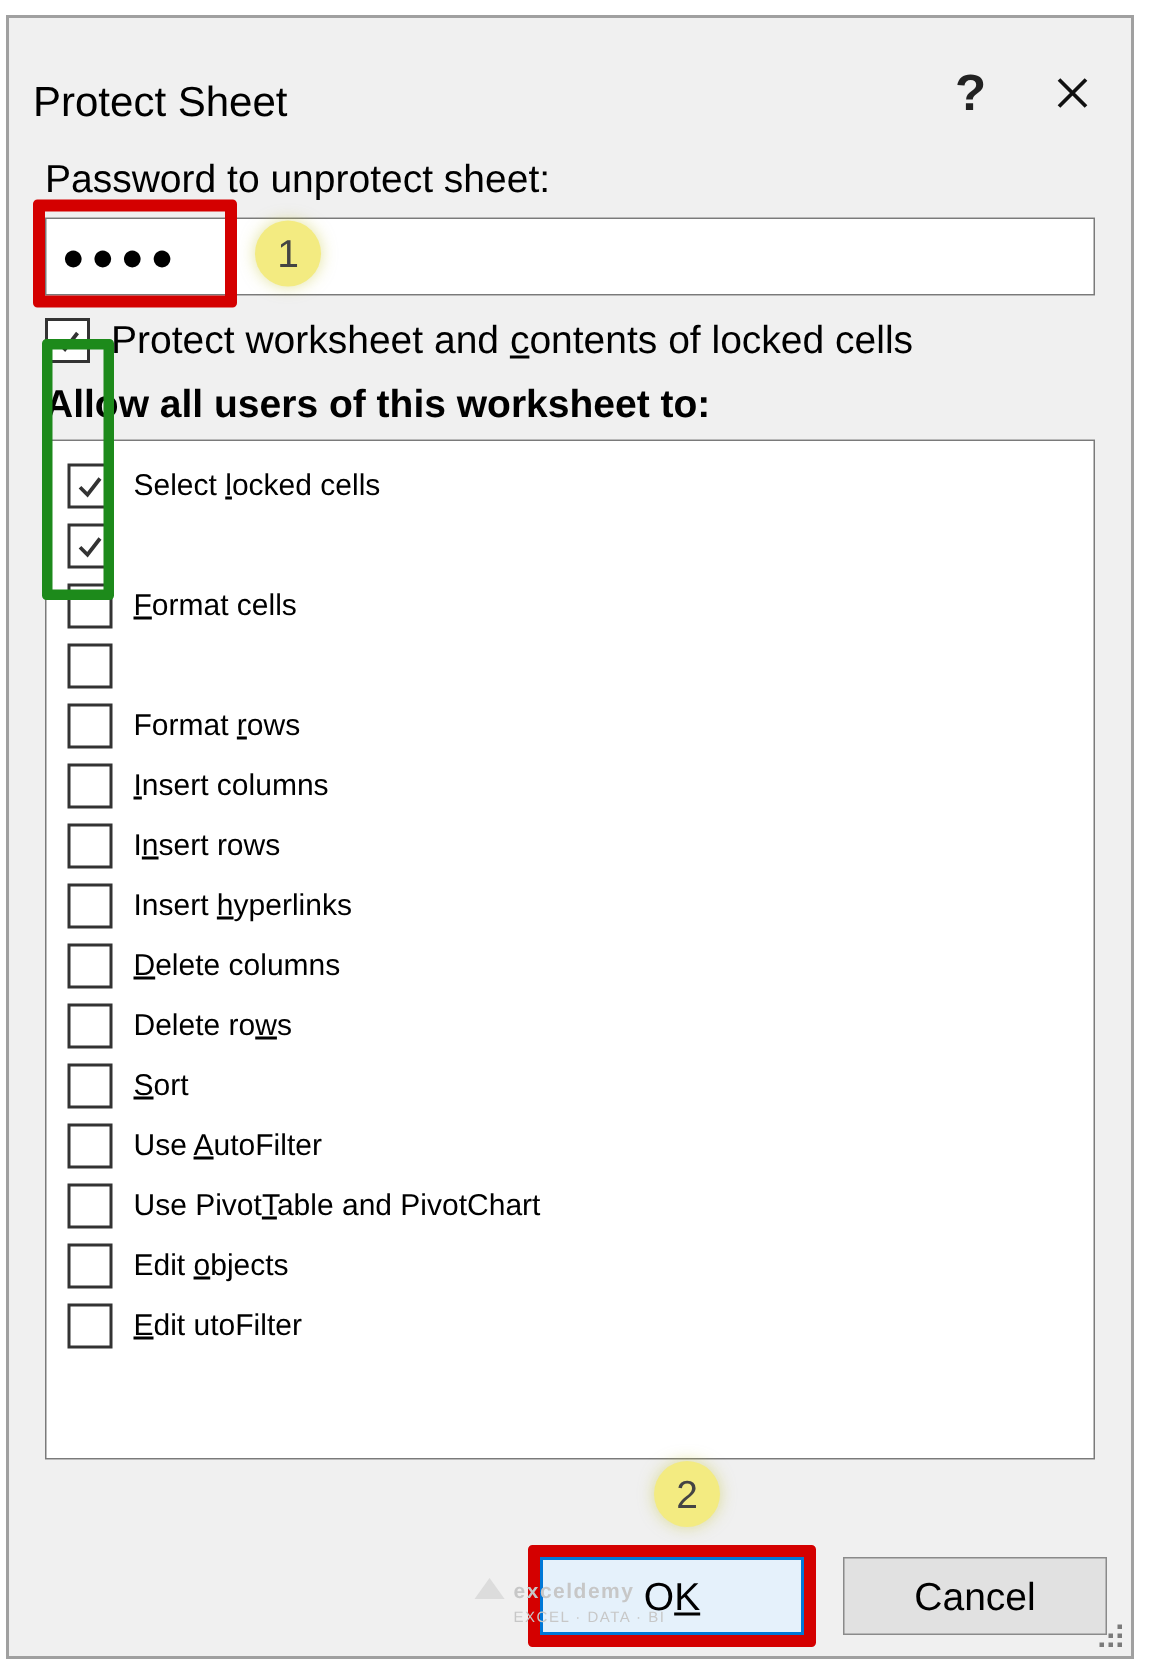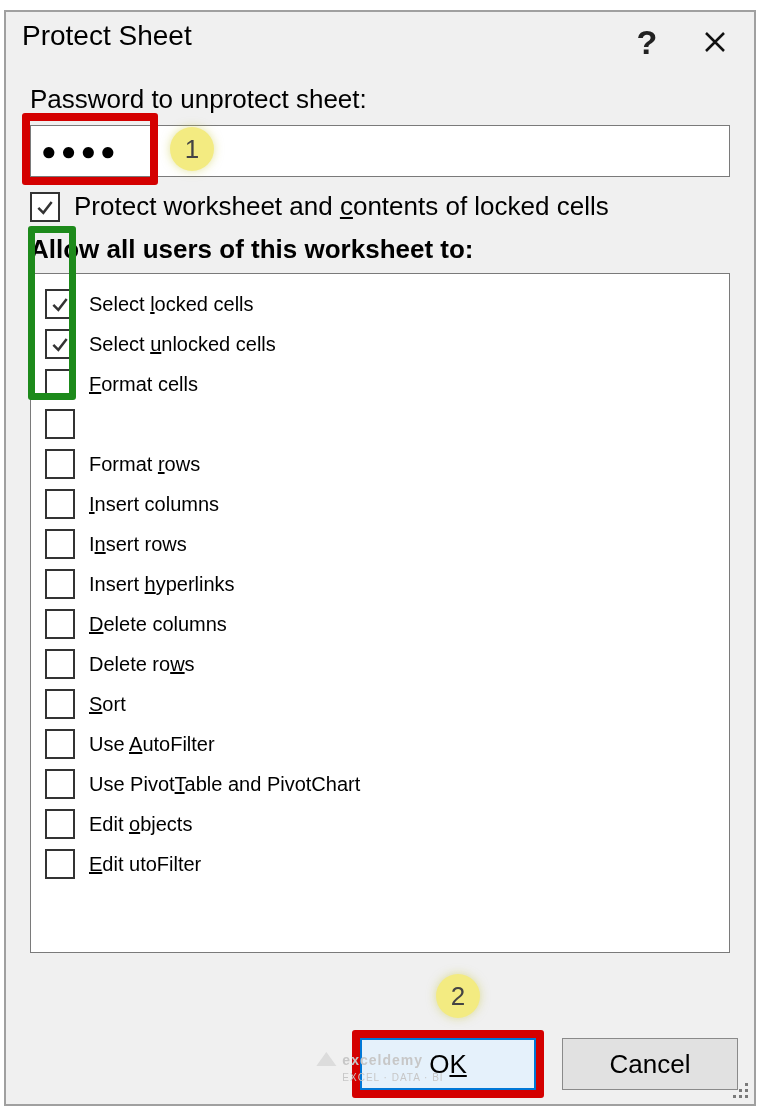--- a/index.html
+++ b/index.html
@@ -8,23 +8,24 @@
     margin:10px 4px 0 4px;
     width:752px;
     height:1096px;
     border:2px solid #a0a0a0;
     background:#f0f0f0;
     box-sizing:border-box;
     padding:0;
   }
   .titlebar{
     display:flex;
-    align-items:flex-start;
+    align-items:flex-end;
     padding:8px 10px 16px 16px;
     font-size:28px;
+    margin-top:20px;
   }
   .titlebar .title{flex:1;}
   .tb-btn{
     width:58px;height:44px;display:flex;align-items:center;justify-content:center;
     font-size:34px;line-height:1;color:#222;
   }
   .help-btn{font-size:34px;margin-right:10px;font-weight:600;}
   .close-btn svg{width:24px;height:24px;}
   .content{
     padding:0 24px 0 24px;
@@ -135,21 +136,20 @@
             </svg>
           </span>
           <span class="lbl"><span>Select </span><u>l</u><span>ocked cells</span></span>
         </div>
         <div class="opt-row">
           <span class="cb">
             <svg viewBox="0 0 24 24">
               <path d="M4 13 L10 19 L20 6" stroke="#333" stroke-width="3" fill="none"></path>
             </svg>
           </span>
-          <span class="lbl"><span>Select </span><u>u</u><span>nlocked cells</span></span>
         </div>
         <div class="opt-row">
           <span class="cb"></span>
           <span class="lbl"><u>F</u><span>ormat cells</span></span>
         </div>
         <div class="opt-row">
           <span class="cb"></span>
         </div>
         <div class="opt-row">
           <span class="cb"></span>

